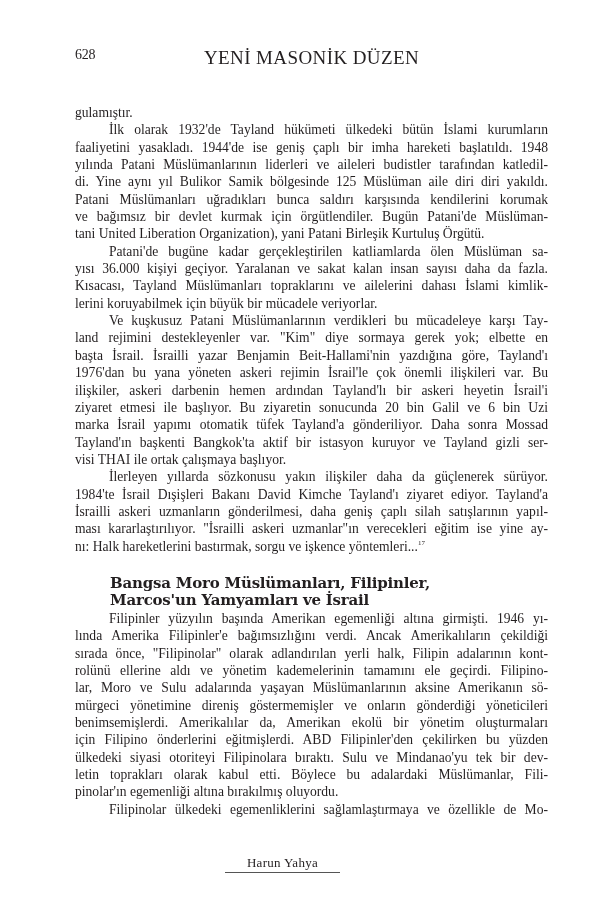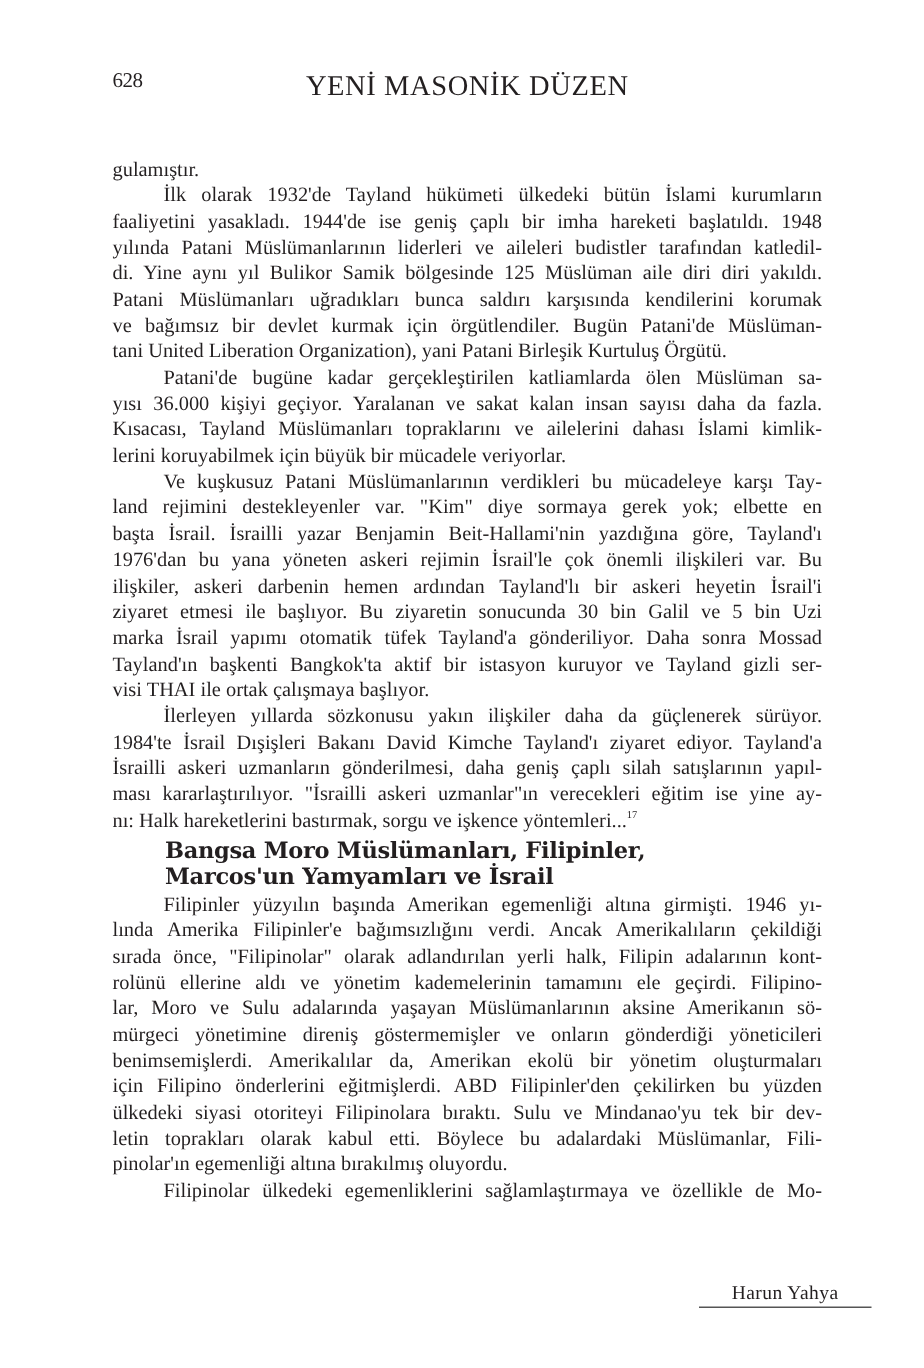--- a/index.html
+++ b/index.html
@@ -9,22 +9,22 @@
   .page-number { position: absolute; left: 0; top: 0; font-size: 14px; letter-spacing: -0.3px; }
   .running-title { position: absolute; left: 0; right: 0; top: 0; text-align: center;
                    font-size: 19px; letter-spacing: 0.4px; }
   .body-text { position: absolute; top: 104px; left: 75px; width: 473px;
                font-size: 13.6px; line-height: 17.35px; text-align: justify; }
   .body-text .line { display: block; text-align: justify; text-align-last: justify; white-space: nowrap; }
   .body-text .line.last { text-align-last: left; }
   .body-text .line.ind { padding-left: 34px; }
   sup.fn { font-size: 7px; vertical-align: 6px; line-height: 0; margin-top: 30px; }
   .section-heading { font-family: "DejaVu Serif", "Liberation Serif", serif; font-weight: bold;
-                     font-size: 15px; line-height: 17.5px; margin: 4px 0 0 35px; letter-spacing: -0.2px; }
-  .footer { position: absolute; top: 853px; left: 16px; width: 565px; text-align: right; }
+                     font-size: 15px; line-height: 17.5px; margin: 20px 0 0 35px; letter-spacing: -0.2px; }
+  .footer { position: absolute; top: 853px; left: 0; width: 565px; text-align: center; }
   .footer-label { display: inline-block; font-size: 13px; letter-spacing: 0.3px;
                   padding: 0 22px 1px; border-bottom: 1px solid #555; }
 </style>
 </head>
 <body>
 
 <div class="running-head">
   <span class="page-number">628</span>
   <span class="running-title">YENİ MASONİK DÜZEN</span>
 </div>
@@ -48,21 +48,21 @@
         <span class="line">yısı 36.000 kişiyi geçiyor. Yaralanan ve sakat kalan insan sayısı daha da fazla.</span>
         <span class="line">Kısacası, Tayland Müslümanları topraklarını ve ailelerini dahası İslami kimlik-</span>
         <span class="line last">lerini koruyabilmek için büyük bir mücadele veriyorlar.</span>
       </div>
       <div>
         <span class="line ind">Ve kuşkusuz Patani Müslümanlarının verdikleri bu mücadeleye karşı Tay-</span>
         <span class="line">land rejimini destekleyenler var. "Kim" diye sormaya gerek yok; elbette en</span>
         <span class="line">başta İsrail. İsrailli yazar Benjamin Beit-Hallami'nin yazdığına göre, Tayland'ı</span>
         <span class="line">1976'dan bu yana yöneten askeri rejimin İsrail'le çok önemli ilişkileri var. Bu</span>
         <span class="line">ilişkiler, askeri darbenin hemen ardından Tayland'lı bir askeri heyetin İsrail'i</span>
-        <span class="line">ziyaret etmesi ile başlıyor. Bu ziyaretin sonucunda 30 bin Galil ve 5 bin Uzi</span>
+        <span class="line">ziyaret etmesi ile başlıyor. Bu ziyaretin sonucunda 20 bin Galil ve 6 bin Uzi</span>
         <span class="line">marka İsrail yapımı otomatik tüfek Tayland'a gönderiliyor. Daha sonra Mossad</span>
         <span class="line">Tayland'ın başkenti Bangkok'ta aktif bir istasyon kuruyor ve Tayland gizli ser-</span>
         <span class="line last">visi THAI ile ortak çalışmaya başlıyor.</span>
       </div>
       <div>
         <span class="line ind">İlerleyen yıllarda sözkonusu yakın ilişkiler daha da güçlenerek sürüyor.</span>
         <span class="line">1984'te İsrail Dışişleri Bakanı David Kimche Tayland'ı ziyaret ediyor. Tayland'a</span>
         <span class="line">İsrailli askeri uzmanların gönderilmesi, daha geniş çaplı silah satışlarının yapıl-</span>
         <span class="line">ması kararlaştırılıyor. "İsrailli askeri uzmanlar"ın verecekleri eğitim ise yine ay-</span>
         <span class="line last">nı: Halk hareketlerini bastırmak, sorgu ve işkence yöntemleri...<sup class="fn">17</sup></span>

